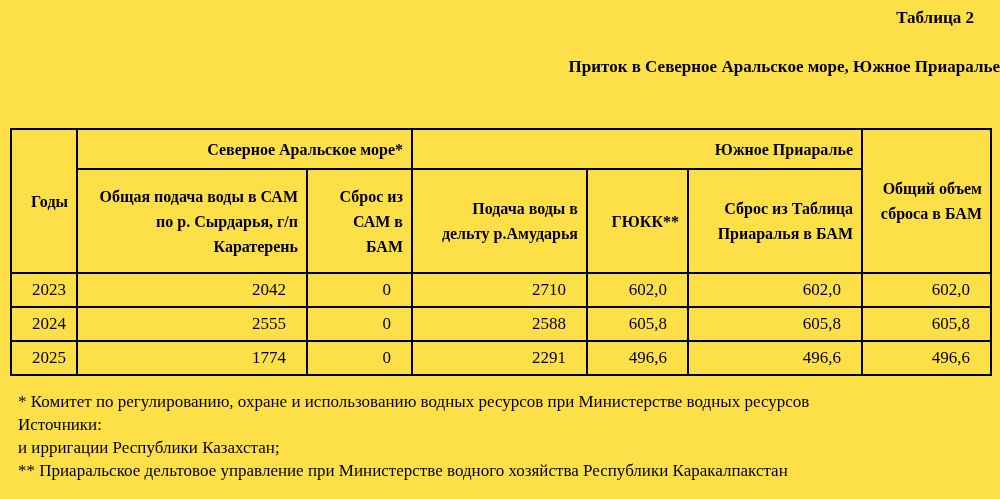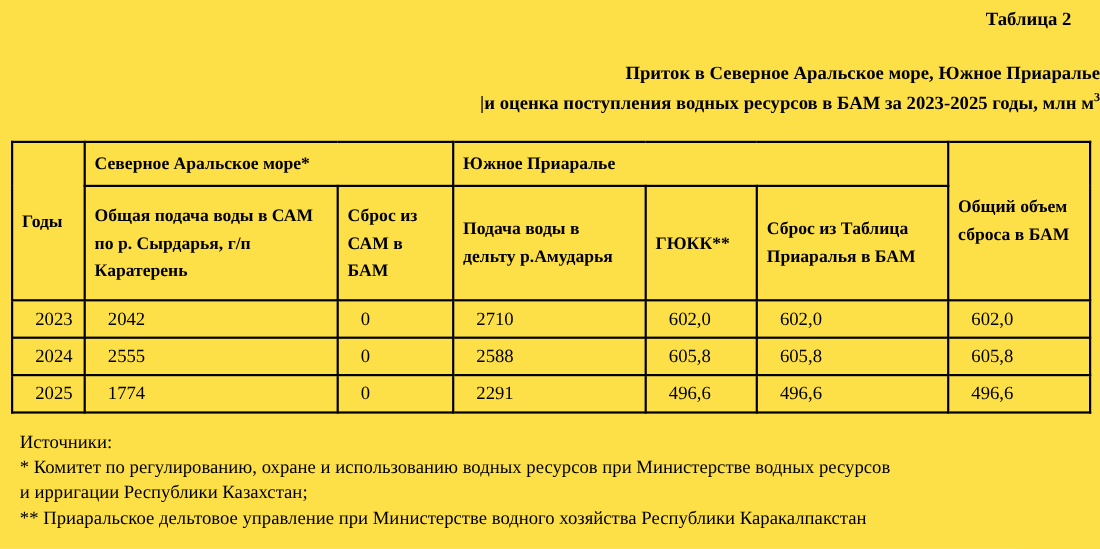--- a/index.html
+++ b/index.html
@@ -23,21 +23,21 @@
     text-align: right; font-weight: bold; font-size: 17px; line-height: 22px;
   }
   .doc-title sup { font-size: 11px; }
 
   table.main {
     position: absolute; top: 128px; left: 10px;
     width: 980px; border-collapse: collapse; table-layout: fixed;
   }
   table.main th, table.main td {
     border: 2px solid #000000;
-    text-align: left; vertical-align: middle;
+    text-align: right; vertical-align: middle;
     overflow: hidden;
   }
   thead th {
     font-weight: bold; font-size: 16px; line-height: 25px; padding: 2px 8px;
   }
   tr.group-row th { height: 40px; }
   tr.sub-row th { height: 104px; }
   tbody td { font-size: 17px; font-weight: normal; height: 34px; padding: 2px 20px; }
 
   .sources {
@@ -47,21 +47,20 @@
 </style>
 </head>
 <body>
 
 <div class="page">
 
   <div class="table-label">Таблица 2</div>
 
   <div class="doc-title">
     <div>Приток в Северное Аральское море, Южное Приаралье</div>
-    <div><span>|и оценка поступления водных ресурсов в БАМ за 2023-2025 годы, млн м</span><sup>3</sup></div>
   </div>
 
   <table class="main">
     <colgroup>
       <col style="width:66px">
       <col style="width:230px">
       <col style="width:105px">
       <col style="width:175px">
       <col style="width:101px">
       <col style="width:174px">
@@ -107,19 +106,19 @@
         <td>0</td>
         <td>2291</td>
         <td>496,6</td>
         <td>496,6</td>
         <td>496,6</td>
       </tr>
     </tbody>
   </table>
 
   <div class="sources">
+    <div>* Комитет по регулированию, охране и использованию водных ресурсов при Министерстве водных ресурсов</div>
     <div>Источники:</div>
-    <div>* Комитет по регулированию, охране и использованию водных ресурсов при Министерстве водных ресурсов</div>
     <div>и ирригации Республики Казахстан;</div>
     <div>** Приаральское дельтовое управление при Министерстве водного хозяйства Республики Каракалпакстан</div>
   </div>
 
 </div>
 
 </body></html>

